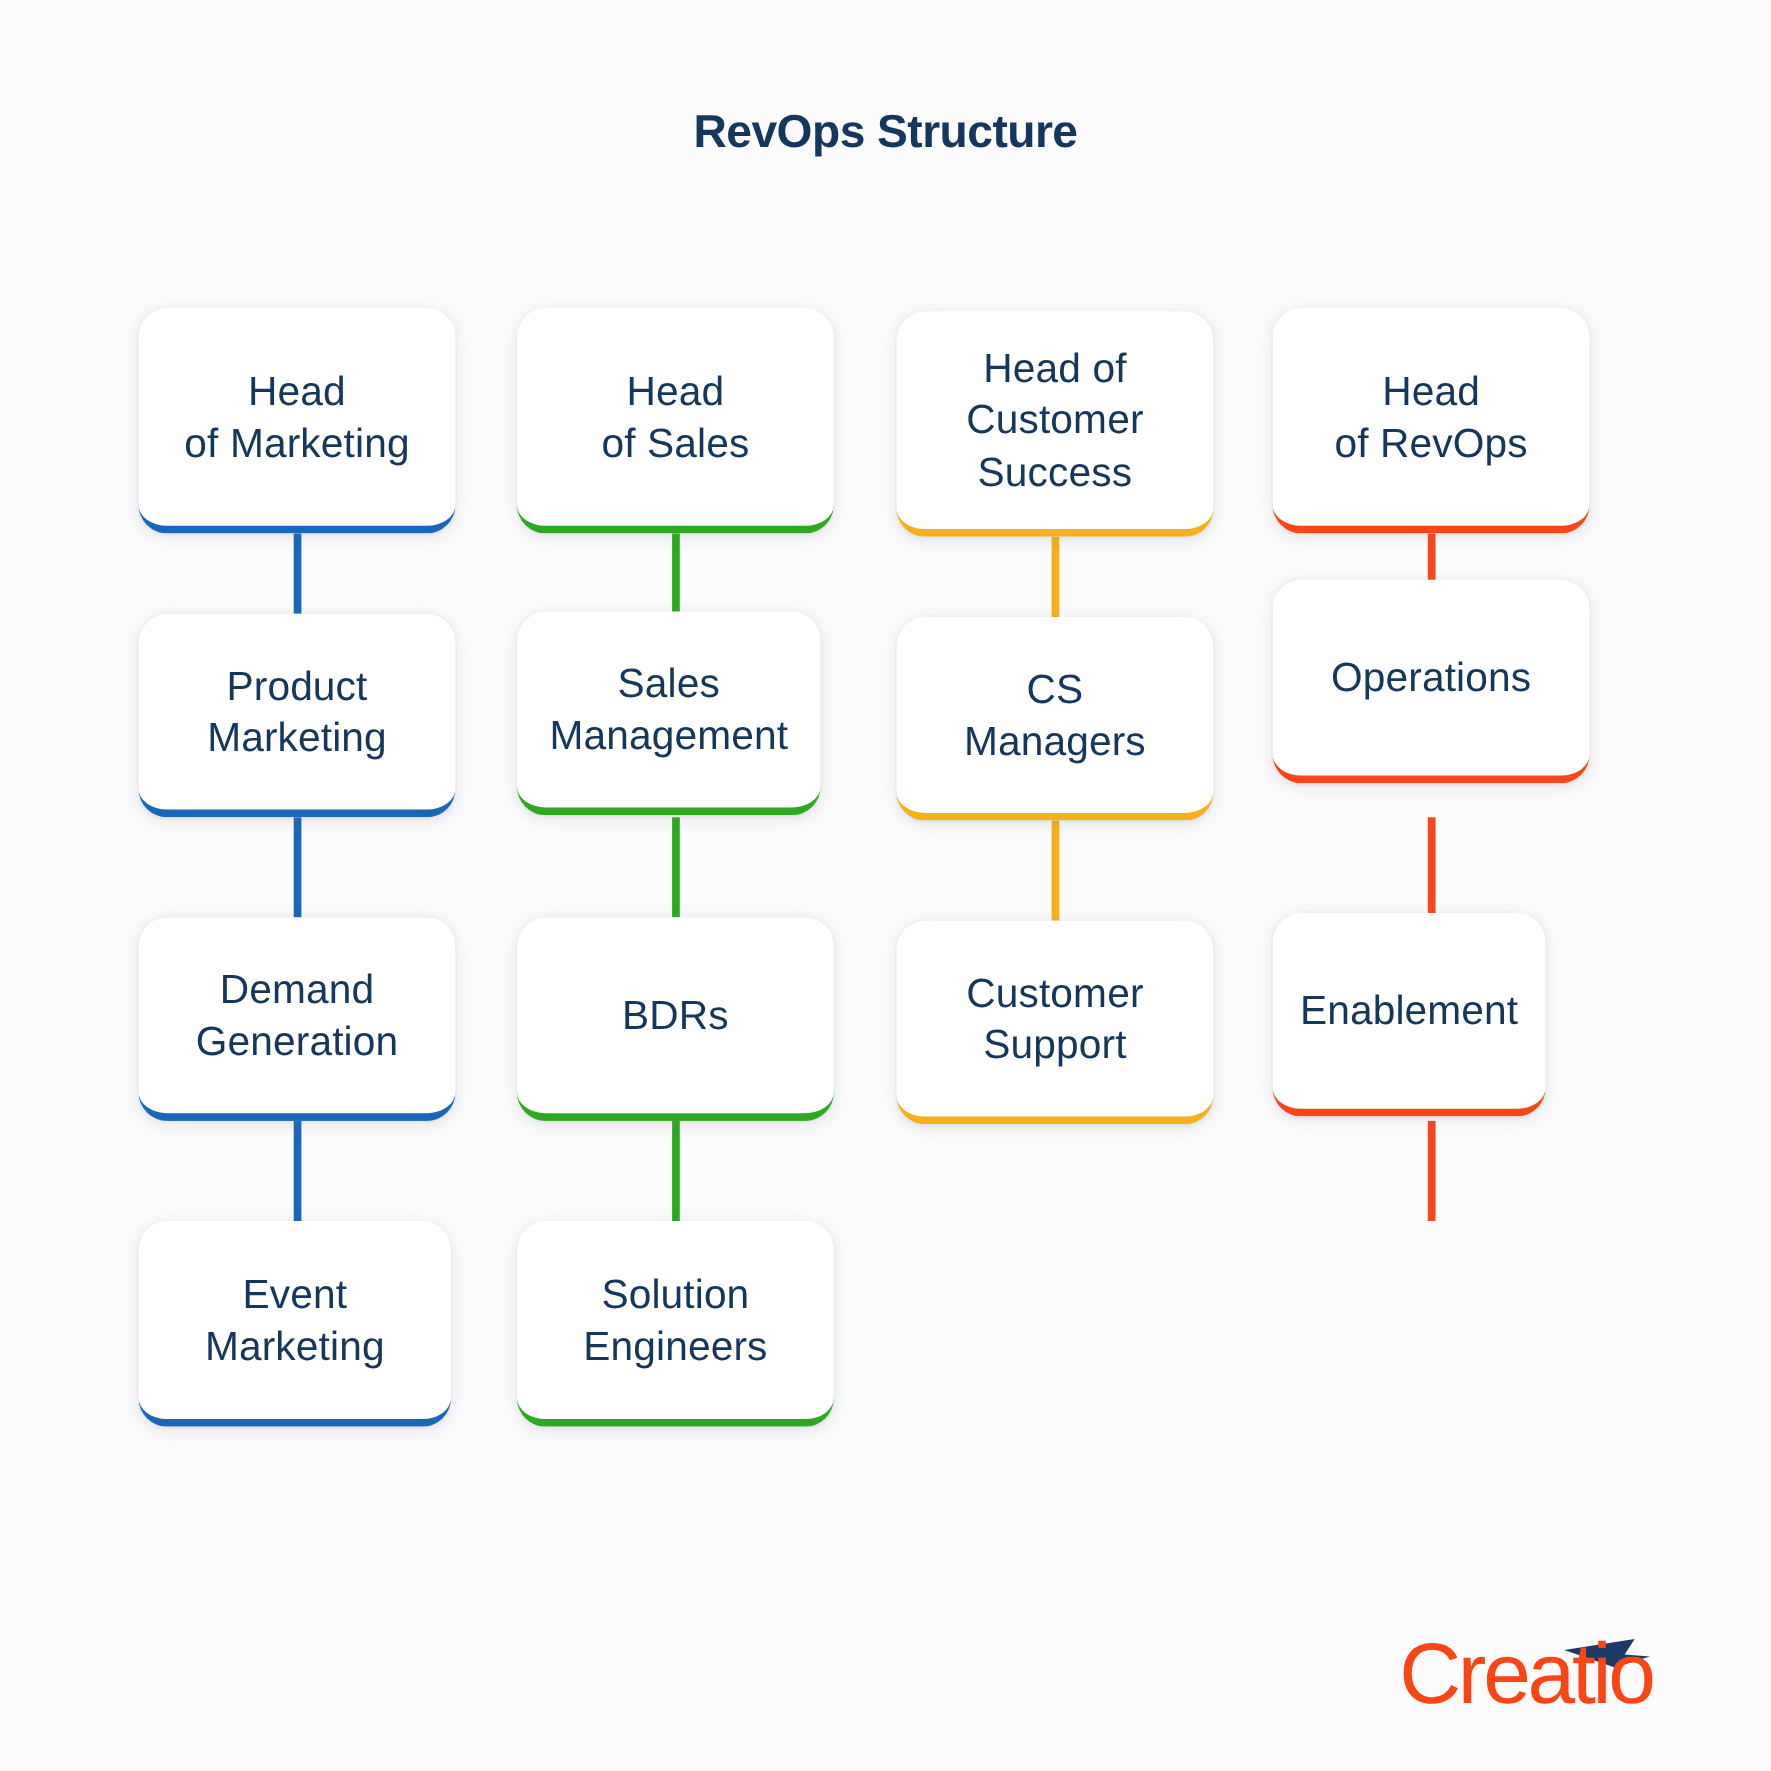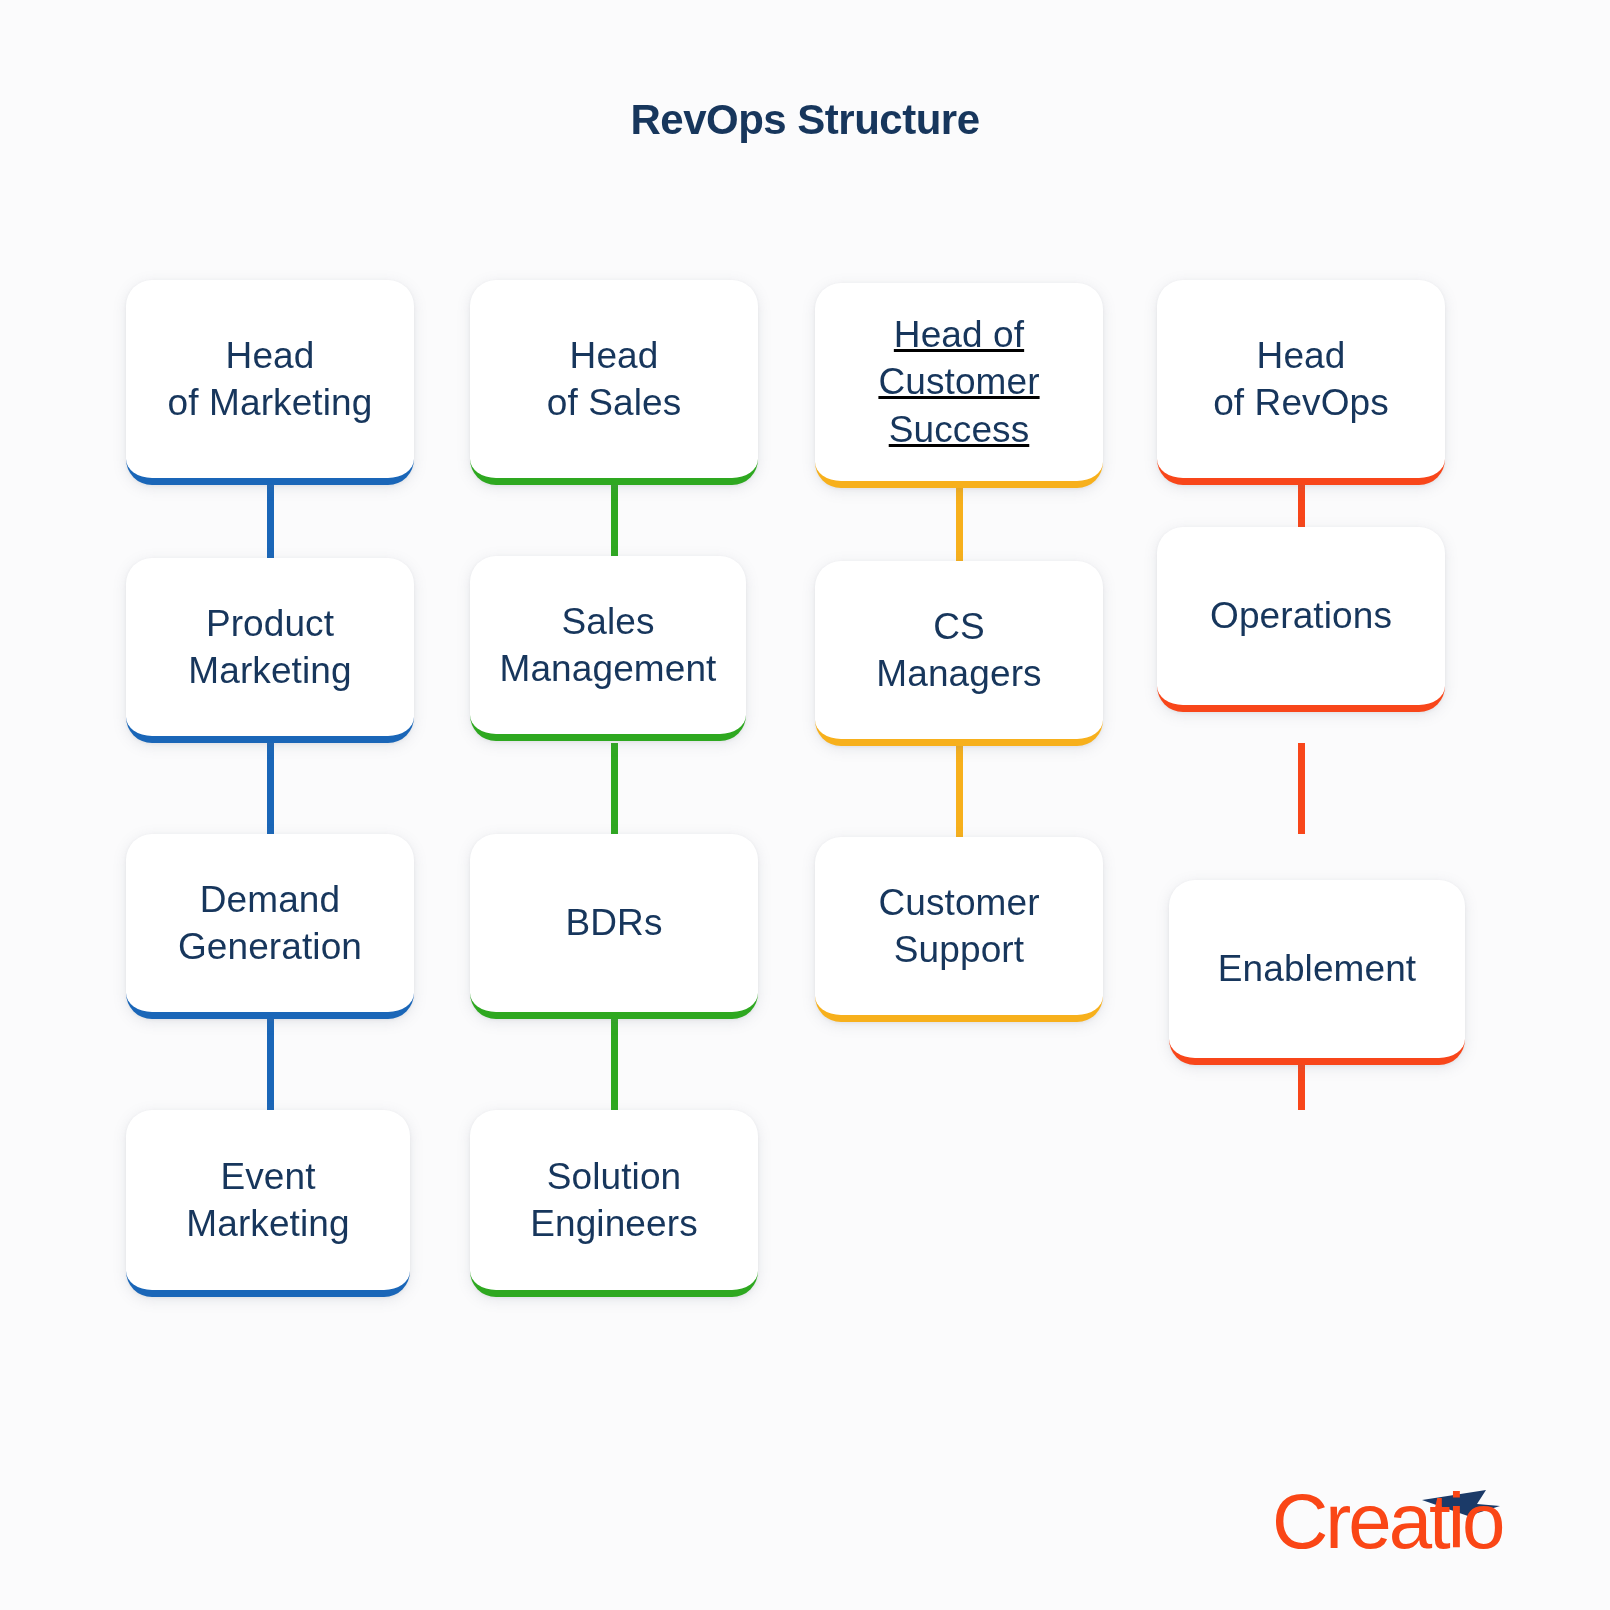--- a/index.html
+++ b/index.html
@@ -110,21 +110,21 @@
     </div>
     <div class="node-card" style="left: 470px; top: 834px; width: 288px; height: 185px; border-bottom-color: rgb(46, 168, 32);">
       <div class="node-label">BDRs</div>
     </div>
     <div class="node-card" style="left: 470px; top: 1110px; width: 288px; height: 187px; border-bottom-color: rgb(46, 168, 32);">
       <div class="node-label">Solution
 Engineers</div>
     </div>
     <div class="connector" style="left: 955.5px; top: 488px; height: 73px; background: rgb(247, 176, 28);"></div>
     <div class="connector" style="left: 955.5px; top: 746px; height: 91px; background: rgb(247, 176, 28);"></div>
-    <div class="node-card" style="left: 815px; top: 283px; width: 288px; height: 205px; border-bottom-color: rgb(247, 176, 28); text-decoration: underline;">
+    <div class="node-card" style="left: 815px; top: 283px; width: 288px; height: 205px; border-bottom-color: rgb(247, 176, 28);">
       <div class="node-label">Head of
 Customer
 Success</div>
     </div>
     <div class="node-card" style="left: 815px; top: 561px; width: 288px; height: 185px; border-bottom-color: rgb(247, 176, 28);">
       <div class="node-label">CS
 Managers</div>
     </div>
     <div class="node-card" style="left: 815px; top: 837px; width: 288px; height: 185px; border-bottom-color: rgb(247, 176, 28);">
       <div class="node-label">Customer
@@ -133,21 +133,21 @@
     <div class="connector" style="left: 1297.5px; top: 485px; height: 73px; background: rgb(248, 70, 26);"></div>
     <div class="connector" style="left: 1297.5px; top: 743px; height: 91px; background: rgb(248, 70, 26);"></div>
     <div class="connector" style="left: 1297.5px; top: 1019px; height: 91px; background: rgb(248, 70, 26);"></div>
     <div class="node-card" style="left: 1157px; top: 280px; width: 288px; height: 205px; border-bottom-color: rgb(248, 70, 26);">
       <div class="node-label">Head
 of RevOps</div>
     </div>
     <div class="node-card" style="left: 1157px; top: 527px; width: 288px; height: 185px; border-bottom-color: rgb(248, 70, 26);">
       <div class="node-label">Operations</div>
     </div>
-    <div class="node-card" style="left: 1157px; top: 880px; width: 296px; height: 185px; border-bottom-color: rgb(248, 70, 26); margin-left: 12px;">
+    <div class="node-card" style="left: 1157px; top: 830px; width: 248px; height: 185px; border-bottom-color: rgb(248, 70, 26);">
       <div class="node-label">Enablement</div>
     </div>
   </div>
 
 <div id="creatio-logo">
   <svg viewBox="0 0 250 92" width="250" height="92" xmlns="http://www.w3.org/2000/svg" aria-hidden="true">
 
     <g>
       <path d="M150 30 L214 20 L205 34 L228 36 L196 46 Z" fill="#1b3a68"></path>
     </g>

